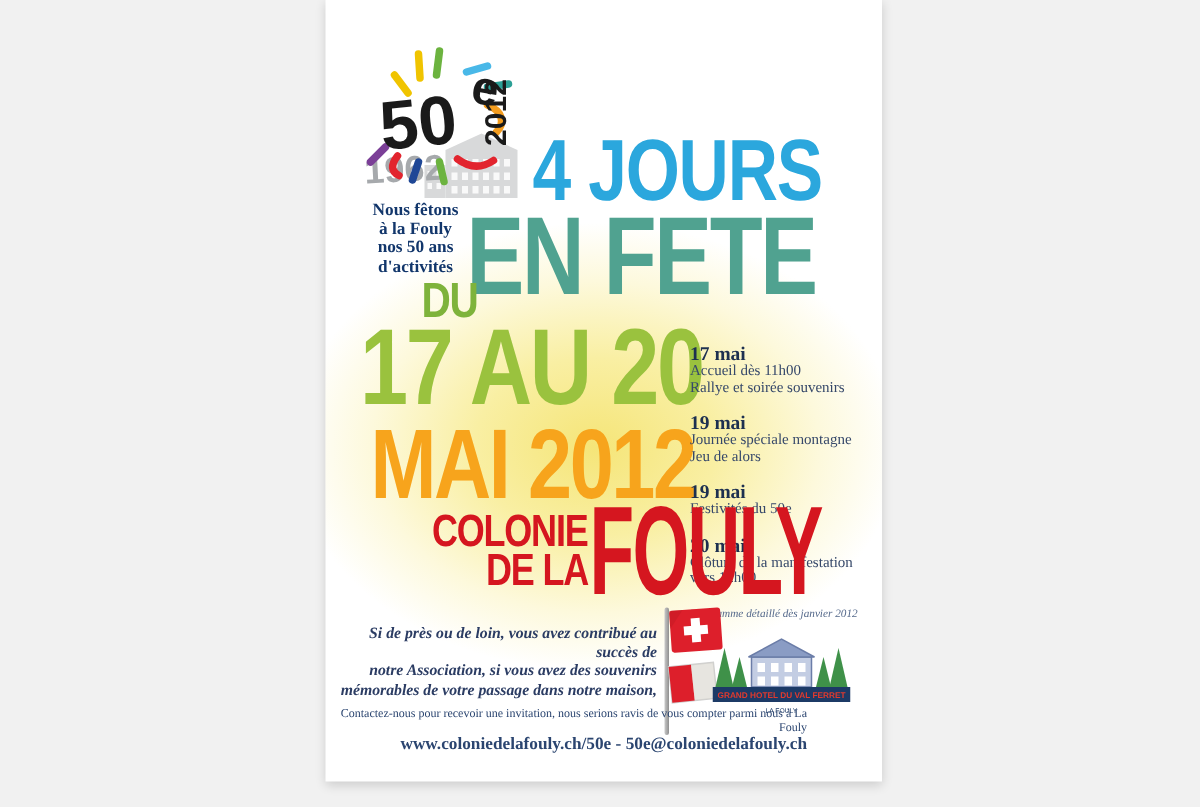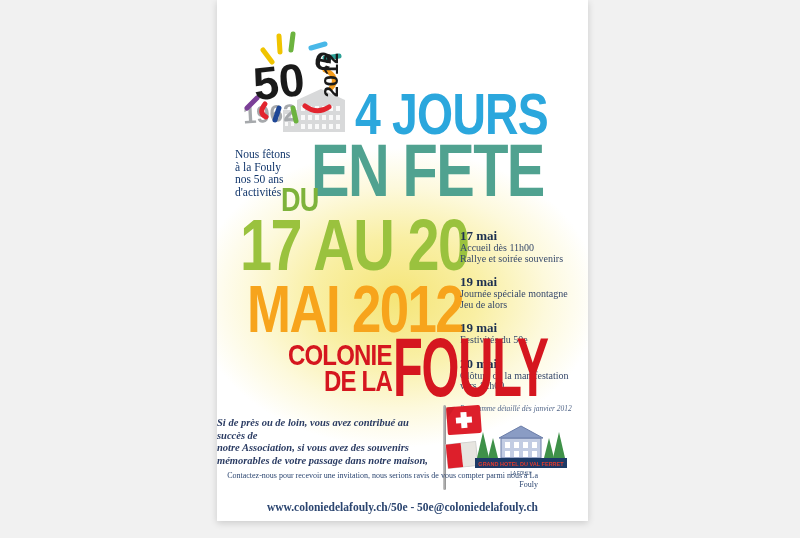--- a/index.html
+++ b/index.html
@@ -24,34 +24,34 @@
   .d-month{left:30px; top:276px;font-size:66px;transform:scaleX(.80);letter-spacing:-2px;}
   .d-colonie{right:196px;top:340px;font-size:30px;transform:scaleX(.80);transform-origin:right top;}
   .d-dela  {right:196px;top:366px;font-size:30px;transform:scaleX(.80);transform-origin:right top;}
   .d-fouly {left:176px;top:325px;font-size:84px;transform:scaleX(.58);letter-spacing:-2px;}
   
   .year-1962{position:absolute;left:26px;top:100px;font-family:"Liberation Sans",sans-serif;
     font-weight:700;font-size:24px;color:#a6a9ac;transform:rotate(-3deg);}
   .badge-2012{position:absolute;left:88px;top:64px;width:52px;height:22px;text-align:center;
     font-family:"Liberation Sans",sans-serif;font-weight:700;font-size:20px;color:#1a1a1a;
     transform:rotate(-90deg);}
-  .tagline{position:absolute;left:18px;top:148px;width:84px;
-    font-weight:400;font-size:11.5px;line-height:12.5px;color:#12366b;}
+  .tagline{position:absolute;left:18px;top:134px;width:84px;text-align:center;
+    font-weight:700;font-size:11.5px;line-height:12.5px;color:#12366b;}
   
   .program{position:absolute;left:243px;top:218px;width:122px;}
   .prog-date{font-weight:700;font-size:13px;line-height:15px;color:#1d3050;margin-top:10px;}
   .prog-line{font-size:10px;line-height:10.5px;color:#36486a;}
   .prog-note{font-style:italic;font-size:7.5px;line-height:9px;color:#54688a;margin-top:12px;}
   
-  .invitation{position:absolute;right:150px;top:417px;text-align:left;
+  .invitation{position:absolute;right:150px;top:417px;text-align:right;
     font-style:italic;font-weight:700;font-size:10.5px;line-height:12.5px;color:#2b3c63;}
   
   .contact{position:absolute;right:50px;top:471px;text-align:right;color:#2b4570;}
   .contact-l1{font-size:8px;line-height:9px;}
-  .contact-l2{font-weight:700;font-size:11.5px;line-height:13px;margin-top:12px;}
+  .contact-l2{font-weight:700;font-size:11.5px;line-height:13px;margin-top:1px;}
   .contact-l3{font-size:10.5px;line-height:12px;}
   
   .flag-pole{position:absolute;left:226px;top:405px;width:3px;height:85px;border-radius:2px;
     background:linear-gradient(90deg,#c9c9c9,#8f8f8f);}
   .swiss-flag{position:absolute;left:229px;top:404px;transform:rotate(-4deg);}
   .valais-flag{position:absolute;left:229px;top:441px;transform:rotate(-6deg);}
   .hotel-badge{position:absolute;left:258px;top:420px;}
   .sunburst{position:absolute;left:24px;top:28px;}
   .building-sketch{position:absolute;left:64px;top:86px;}
 </style>

